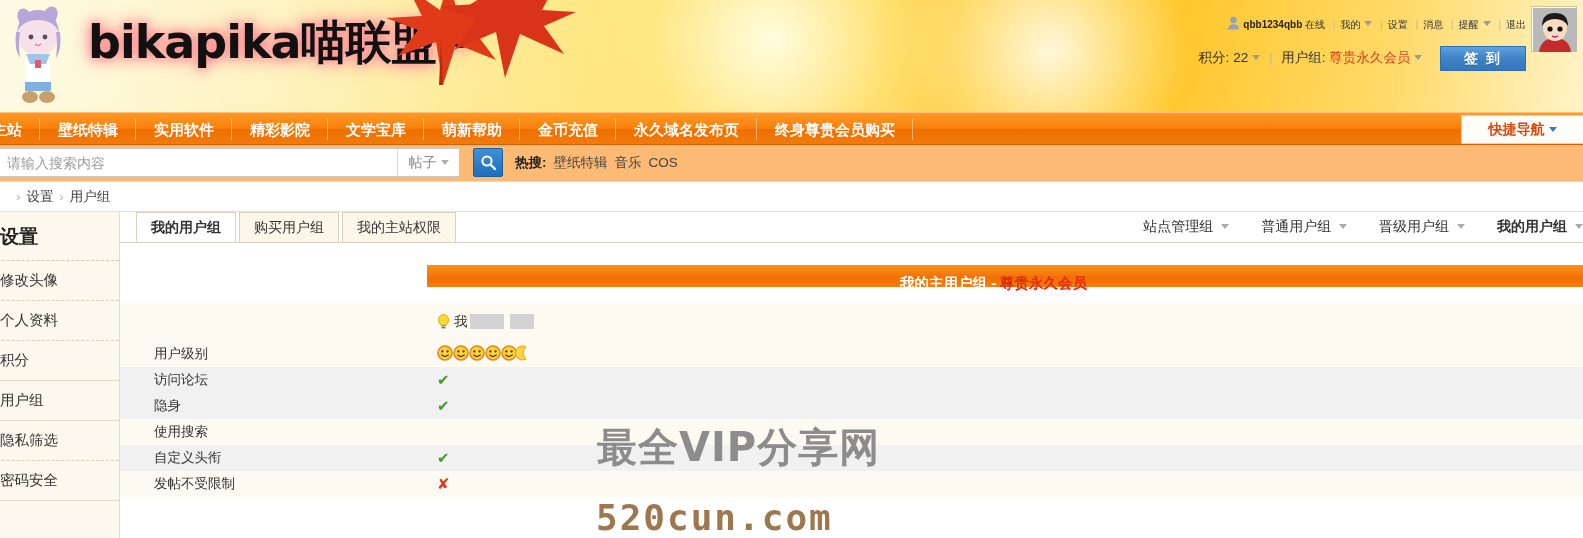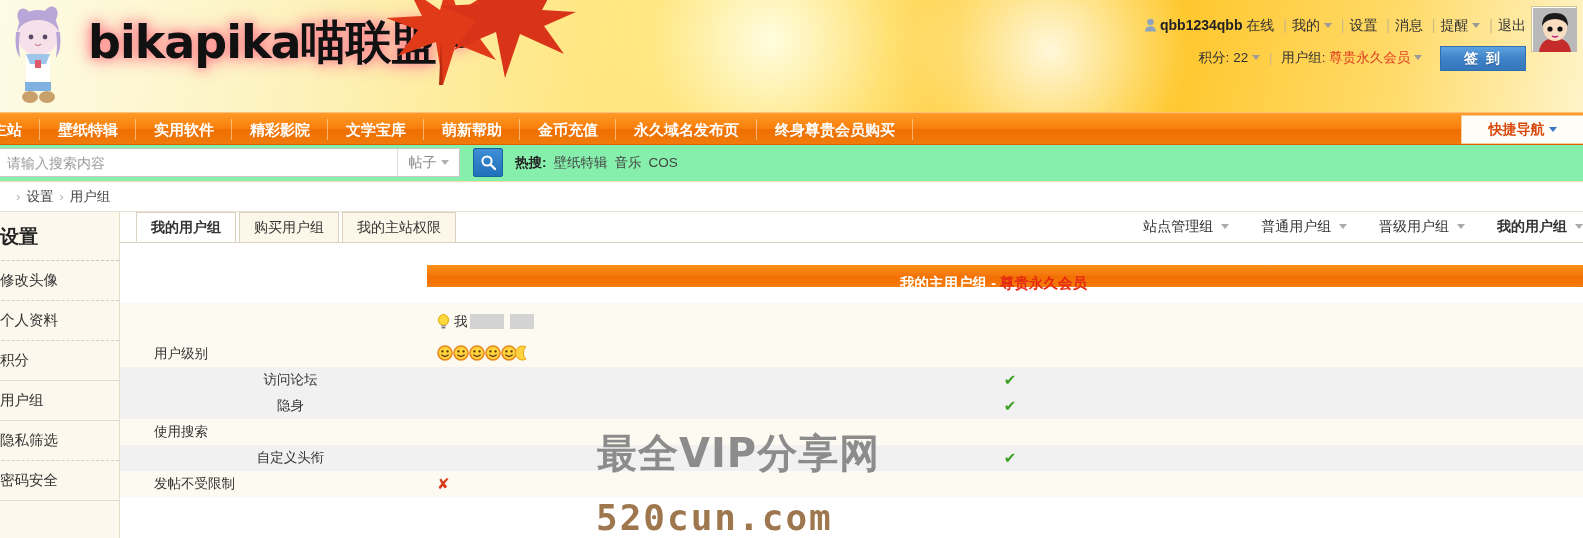--- a/index.html
+++ b/index.html
@@ -40,21 +40,21 @@
     text-shadow: 0 0 10px #ff8a8a, 0 0 16px #ff9c9c, 0 0 22px #ffb0b0, 0 0 3px #fff;
     font-family: "DejaVu Sans", sans-serif;
     white-space: nowrap;
   }
   .maple { position: absolute; }
   .maple.m1 { left: 378px; top: -20px; }
   .maple.m2 { left: 430px; top: -34px; }
 
   
   .userbar { position: absolute; right: 57px; top: 16px; text-align: right; white-space: nowrap; }
-  .ub-row1 { font-size: 14px; color: #333; line-height: 18px; }
+  .ub-row1 { font-size: 10px; color: #333; line-height: 18px; }
   .ub-row1 .u-name { font-weight: bold; color: #222; }
   .ub-row1 a { color: #333; text-decoration: none; }
   .ub-sep { color: #c9b98a; margin: 0 5px; }
   .person-icon { display: inline-block; vertical-align: -2px; margin-right: 3px; }
   .caret { display: inline-block; width: 0; height: 0; vertical-align: 2px;
     border-left: 4px solid transparent; border-right: 4px solid transparent;
     border-top: 5px solid #9a9a9a; margin-left: 4px; }
   .ub-row2 { margin-top: 12px; font-size: 13.5px; color: #333; line-height: 22px; }
   .ub-row2 .lbl { color: #333; }
   .ub-row2 .grp { color: #e03b20; }
@@ -95,21 +95,21 @@
     position: absolute; right: 0; top: 2px;
     width: 122px; height: 29px; line-height: 27px; text-align: center;
     background: #fffdf8; border: 1px solid #f6cf9c; border-right: none;
     color: #d8480d; font-weight: bold; font-size: 14px; cursor: pointer;
   }
   .quicknav .caret { border-top-color: #3a77c4; }
 
   
   .searchbar {
     position: relative; height: 37px;
-    background: #86efac;
+    background: #fdba74;
     border-bottom: 1px solid #f2dca7;
   }
   .search-wrap {
     position: absolute; left: -4px; top: 3px;
     width: 464px; height: 29px; background: #fff;
     border: 1px solid #c9c9c9; display: flex; align-items: center;
   }
   .search-input {
     flex: 1; height: 27px; border: none; outline: none; padding: 0 10px;
     font-size: 14px; color: #555; background: transparent;
@@ -140,21 +140,21 @@
     height: 30px; line-height: 30px; padding-left: 14px;
     font-size: 13.5px; color: #555; background: #fff;
     border-bottom: 1px solid #e6e1d4;
   }
   .breadcrumb .arr { color: #b5b5b5; margin: 0 6px 0 2px; }
   .breadcrumb a { color: #444; text-decoration: none; }
 
   
   .body-area { position: relative; height: 338px; background: #fff; }
   .watermark1 {
-    position: absolute; left: 597px; top: 214px;
+    position: absolute; left: 597px; top: 208px;
     font-size: 40px; font-weight: bold; color: #8c8c8c;
     letter-spacing: 1px; z-index: 30; pointer-events: none;
     font-family: "DejaVu Sans", sans-serif;
   }
   .watermark2 {
     position: absolute; left: 596px; top: 285px;
     font-size: 36px; font-weight: bold; color: #8a5a28; opacity: .82;
     letter-spacing: 2px; z-index: 30; pointer-events: none;
     font-family: "DejaVu Sans Mono", monospace;
   }
@@ -206,21 +206,21 @@
     color: #fff;
   }
   .groupbar .gb-text {
     position: absolute; right: 496px; top: 9px; font-size: 14.5px; font-weight: bold;
     white-space: nowrap;
   }
   .groupbar .gb-text .vip { color: #e52a12; }
 
   .tbl { position: absolute; left: 0; right: 0; top: 91px; }
   .trow { display: flex; height: 26px; align-items: center; font-size: 13.5px; }
-  .trow.odd { background: #f1f1f1; text-align: center; }
+  .trow.odd { background: #f1f1f1; }
   .trow.even { background: #fdfaf1; }
   .trow.firstrow { height: 38px; }
   .tcell-label { width: 307px; padding-left: 34px; color: #333; }
   .tcell-value { flex: 1; padding-left: 10px; color: #333; }
   .chk { color: #3aa021; font-size: 15px; font-weight: bold; }
   .xmk { color: #d93b20; font-size: 15px; font-weight: bold; }
   .smileys { letter-spacing: 0px; font-size: 14px; }
   .bulb { display: inline-block; vertical-align: -3px; margin-right: 4px; }
   .redact { display: inline-block; height: 15px; vertical-align: -3px; background: #d3d3d3; margin-left: 2px; }
 </style>

